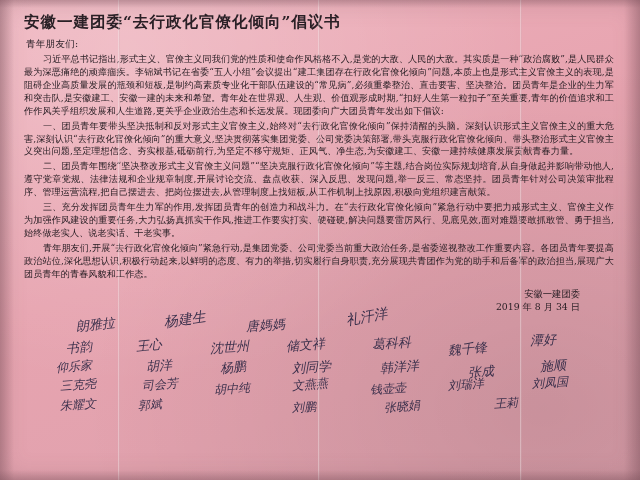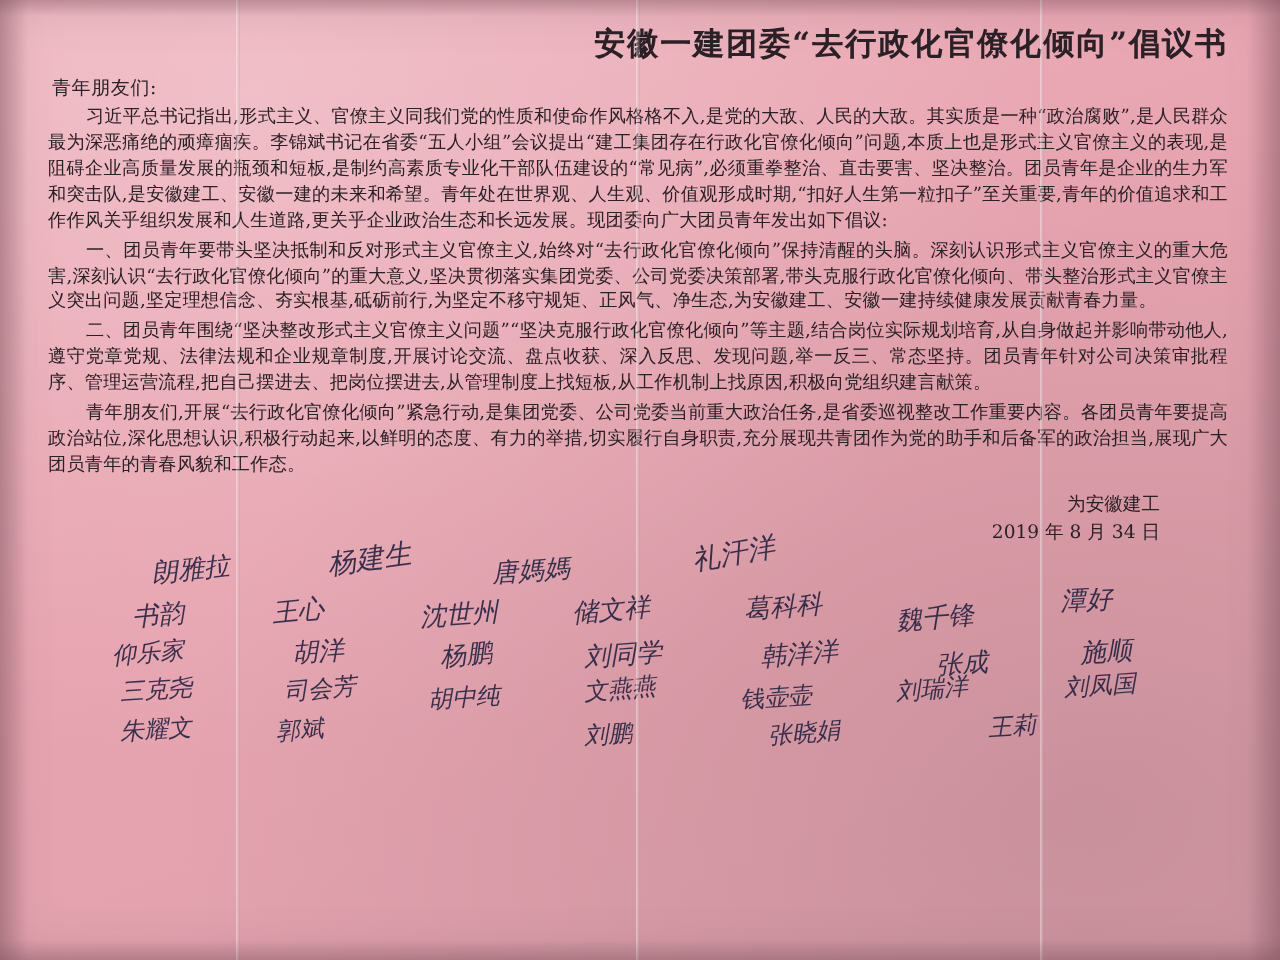--- a/index.html
+++ b/index.html
@@ -36,21 +36,21 @@
   .sheet {
     position: absolute;
     left: 10px;
     top: 4px;
     right: 12px;
     bottom: 4px;
     padding: 6px 14px 4px 14px;
     box-sizing: border-box;
   }
   .doc-title {
-    text-align: right;
+    text-align: left;
     font-family: "DejaVu Serif", serif;
     font-weight: bold;
     font-size: 15.5px;
     letter-spacing: 1px;
     color: #2a2026;
     margin: 2px 0 6px 0;
     line-height: 1.3;
   }
   .salutation {
     font-size: 9.5px;
@@ -140,25 +140,26 @@
   <div class="sheet">
 
     <h1 class="doc-title">安徽一建团委“去行政化官僚化倾向”倡议书</h1>
 
     <div class="salutation">青年朋友们:</div>
 
     <div class="body-text">
       <p class="indent">习近平总书记指出,形式主义、官僚主义同我们党的性质和使命作风格格不入,是党的大敌、人民的大敌。其实质是一种“政治腐败”,是人民群众最为深恶痛绝的顽瘴痼疾。李锦斌书记在省委“五人小组”会议提出“建工集团存在行政化官僚化倾向”问题,本质上也是形式主义官僚主义的表现,是阻碍企业高质量发展的瓶颈和短板,是制约高素质专业化干部队伍建设的“常见病”,必须重拳整治、直击要害、坚决整治。团员青年是企业的生力军和突击队,是安徽建工、安徽一建的未来和希望。青年处在世界观、人生观、价值观形成时期,“扣好人生第一粒扣子”至关重要,青年的价值追求和工作作风关乎组织发展和人生道路,更关乎企业政治生态和长远发展。现团委向广大团员青年发出如下倡议:</p>
       <p class="indent">一、团员青年要带头坚决抵制和反对形式主义官僚主义,始终对“去行政化官僚化倾向”保持清醒的头脑。深刻认识形式主义官僚主义的重大危害,深刻认识“去行政化官僚化倾向”的重大意义,坚决贯彻落实集团党委、公司党委决策部署,带头克服行政化官僚化倾向、带头整治形式主义官僚主义突出问题,坚定理想信念、夯实根基,砥砺前行,为坚定不移守规矩、正风气、净生态,为安徽建工、安徽一建持续健康发展贡献青春力量。</p>
       <p class="indent">二、团员青年围绕“坚决整改形式主义官僚主义问题”“坚决克服行政化官僚化倾向”等主题,结合岗位实际规划培育,从自身做起并影响带动他人,遵守党章党规、法律法规和企业规章制度,开展讨论交流、盘点收获、深入反思、发现问题,举一反三、常态坚持。团员青年针对公司决策审批程序、管理运营流程,把自己摆进去、把岗位摆进去,从管理制度上找短板,从工作机制上找原因,积极向党组织建言献策。</p>
+      <p class="indent">三、充分发挥团员青年生力军的作用,发挥团员青年的创造力和战斗力。在“去行政化官僚化倾向”紧急行动中要把力戒形式主义、官僚主义作为加强作风建设的重要任务,大力弘扬真抓实干作风,推进工作要实打实、硬碰硬,解决问题要雷厉风行、见底见效,面对难题要敢抓敢管、勇于担当,始终做老实人、说老实话、干老实事。</p>
       <p class="indent">青年朋友们,开展“去行政化官僚化倾向”紧急行动,是集团党委、公司党委当前重大政治任务,是省委巡视整改工作重要内容。各团员青年要提高政治站位,深化思想认识,积极行动起来,以鲜明的态度、有力的举措,切实履行自身职责,充分展现共青团作为党的助手和后备军的政治担当,展现广大团员青年的青春风貌和工作态。</p>
     </div>
 
     <div class="sig-line">
-      <div class="sig-block">为安徽建工</div>
+      <div class="sig-block">安徽一建团委</div>
     </div>
     <div class="sig-line" style="margin-top:0;">
       <div class="sig-block">2019 年 8 月 34 日</div>
     </div>
 
     <div class="signatures">
         <span class="sign" style="left: 52px; top: 2px; font-size: 13px; transform: rotate(-6deg);">朗雅拉</span>
         <span class="sign" style="left: 140px; top: -2px; font-size: 14px; transform: rotate(-8deg);">杨建生</span>
         <span class="sign" style="left: 222px; top: 2px; font-size: 13px; transform: rotate(-4deg);">唐媽媽</span>
         <span class="sign" style="left: 322px; top: -4px; font-size: 14px; transform: rotate(-10deg);">礼汗洋</span>

